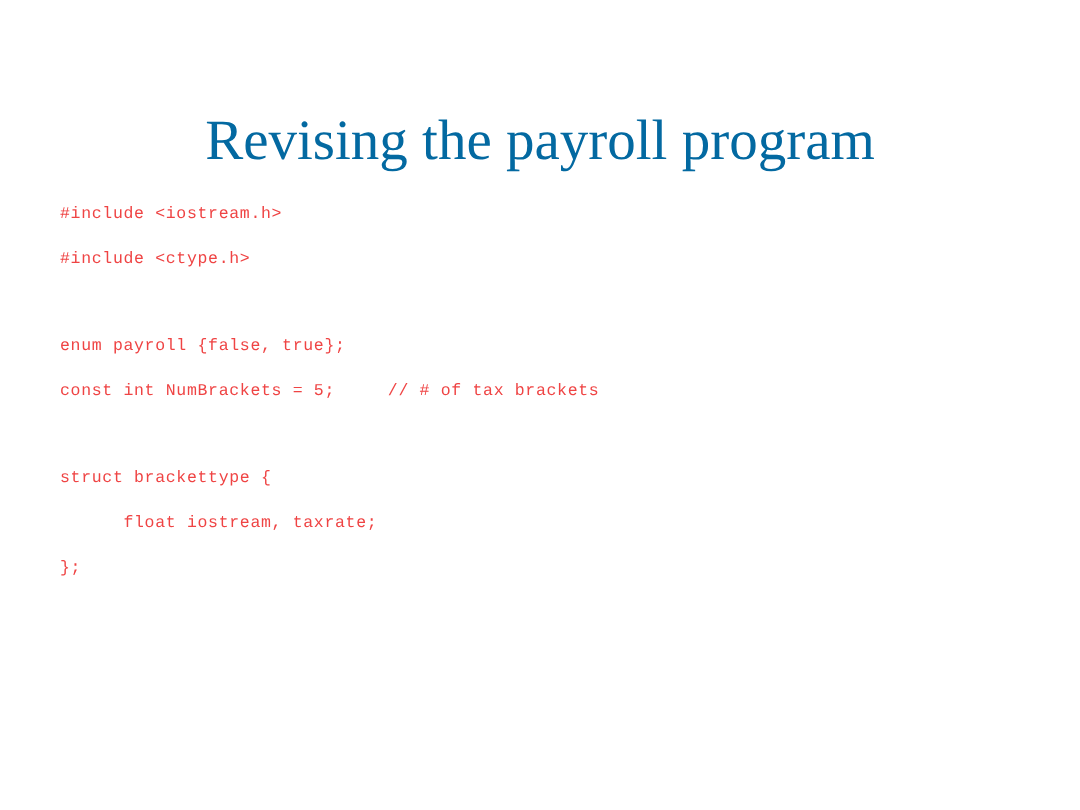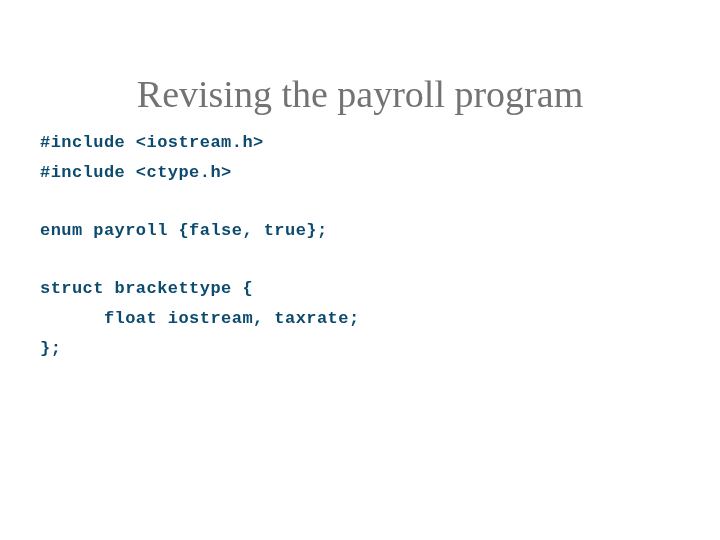--- a/index.html
+++ b/index.html
@@ -23,55 +23,56 @@
   .slide-title {
     position: absolute;
     top: 46px;
     left: 0;
     width: 720px;
     text-align: center;
     font-family: "Liberation Serif", "DejaVu Serif", serif;
     font-size: 38px;
     font-weight: normal;
     line-height: 46px;
-    color: #737373;
+    color: #0369a1;
     white-space: pre;
   }
   .code-body {
     position: absolute;
     top: 128px;
     left: 40px;
     width: 660px;
   }
   .code-line {
     font-family: "Liberation Mono", "DejaVu Sans Mono", monospace;
-    font-size: 17px;
-    font-weight: bold;
+    font-size: 11px;
+    font-weight: normal;
     line-height: 30px;
     height: 30px;
-    color: #0c4a6e;
+    color: #ef4444;
     white-space: pre;
     letter-spacing: 0.45px;
   }
   .code-line.blank {
     height: 28px;
     line-height: 28px;
   }
 </style>
 </head>
 <body>
 
 <div class="slide">
 
   <h1 class="slide-title">Revising the payroll program</h1>
 
   <div class="code-body">
     <div class="code-line">#include &lt;iostream.h&gt;</div>
     <div class="code-line">#include &lt;ctype.h&gt;</div>
     <div class="code-line blank"></div>
     <div class="code-line">enum payroll {false, true};</div>
+    <div class="code-line">const int NumBrackets = 5;     // # of tax brackets</div>
     <div class="code-line blank"></div>
     <div class="code-line">struct brackettype {</div>
     <div class="code-line">      float iostream, taxrate;</div>
     <div class="code-line">};</div>
   </div>
 
 </div>
 
 </body></html>

